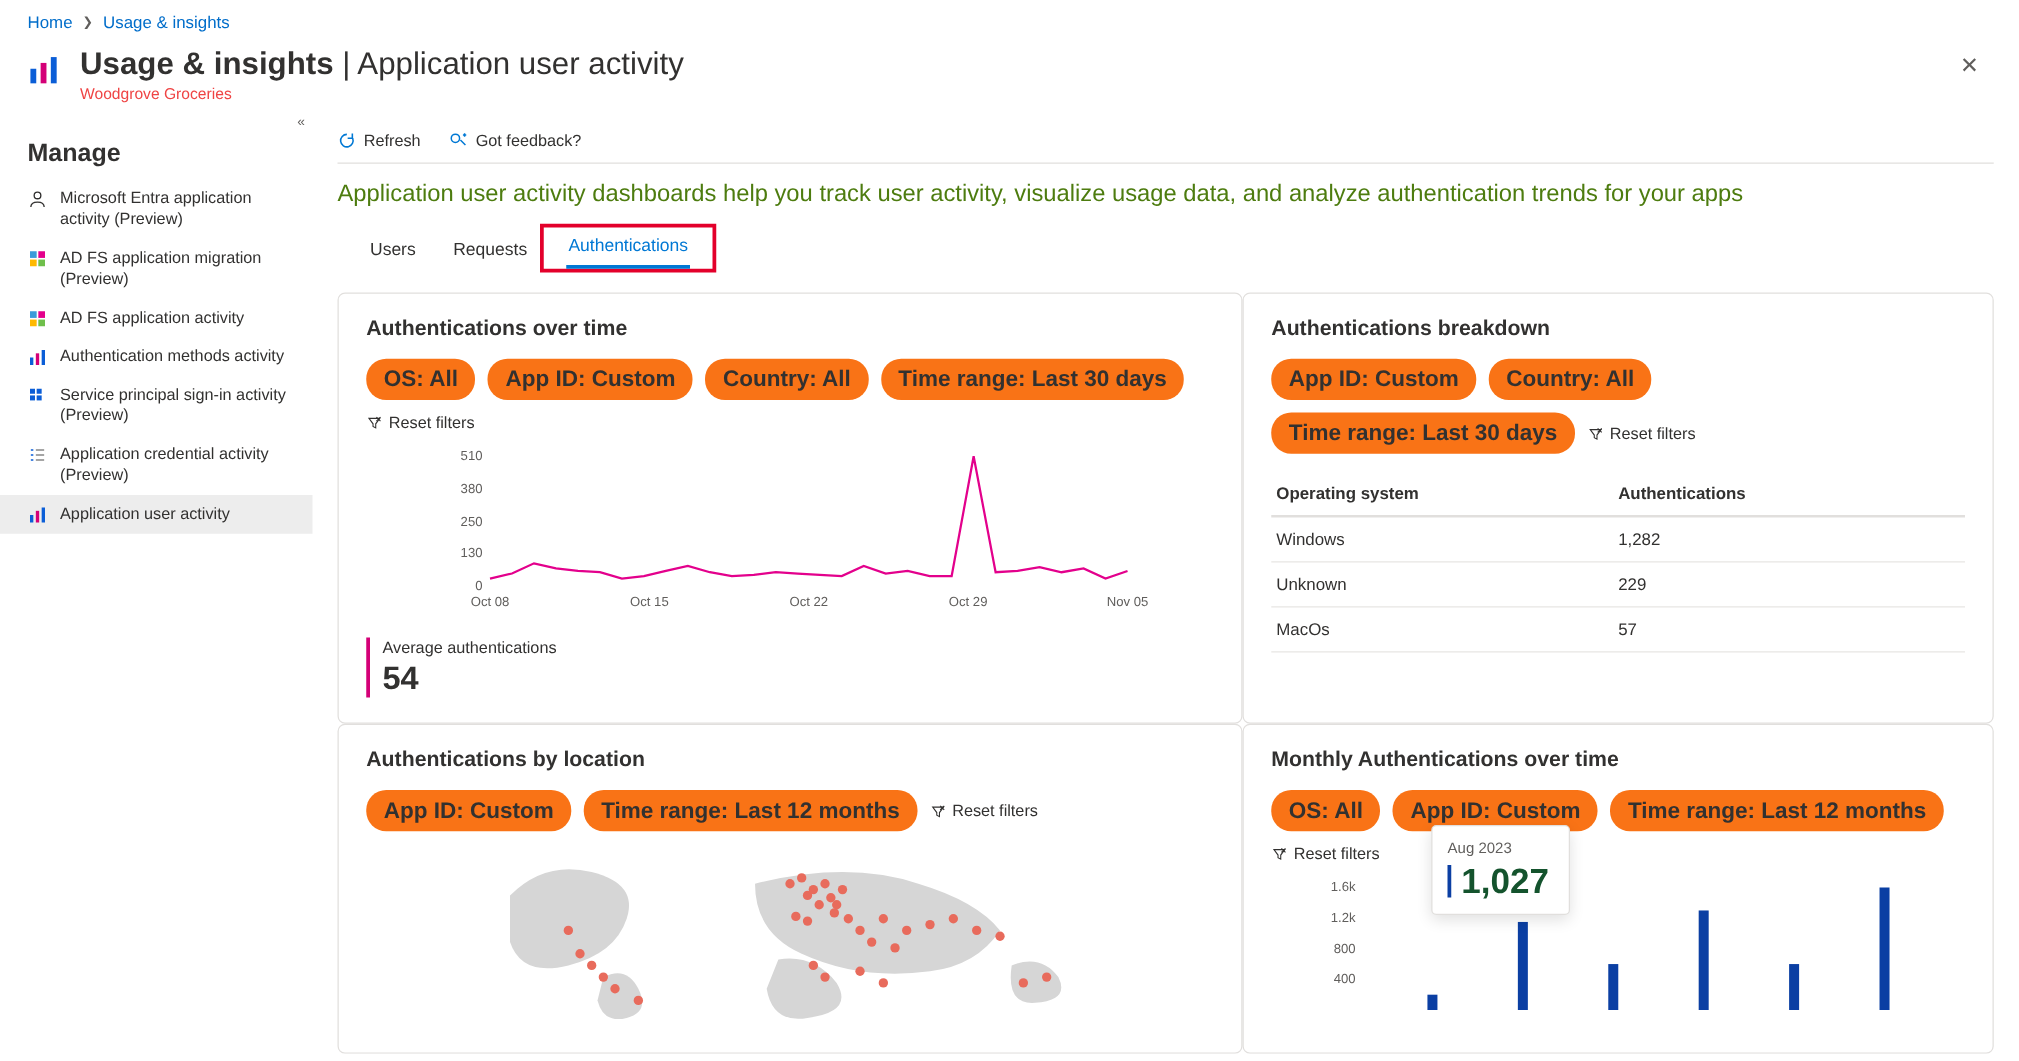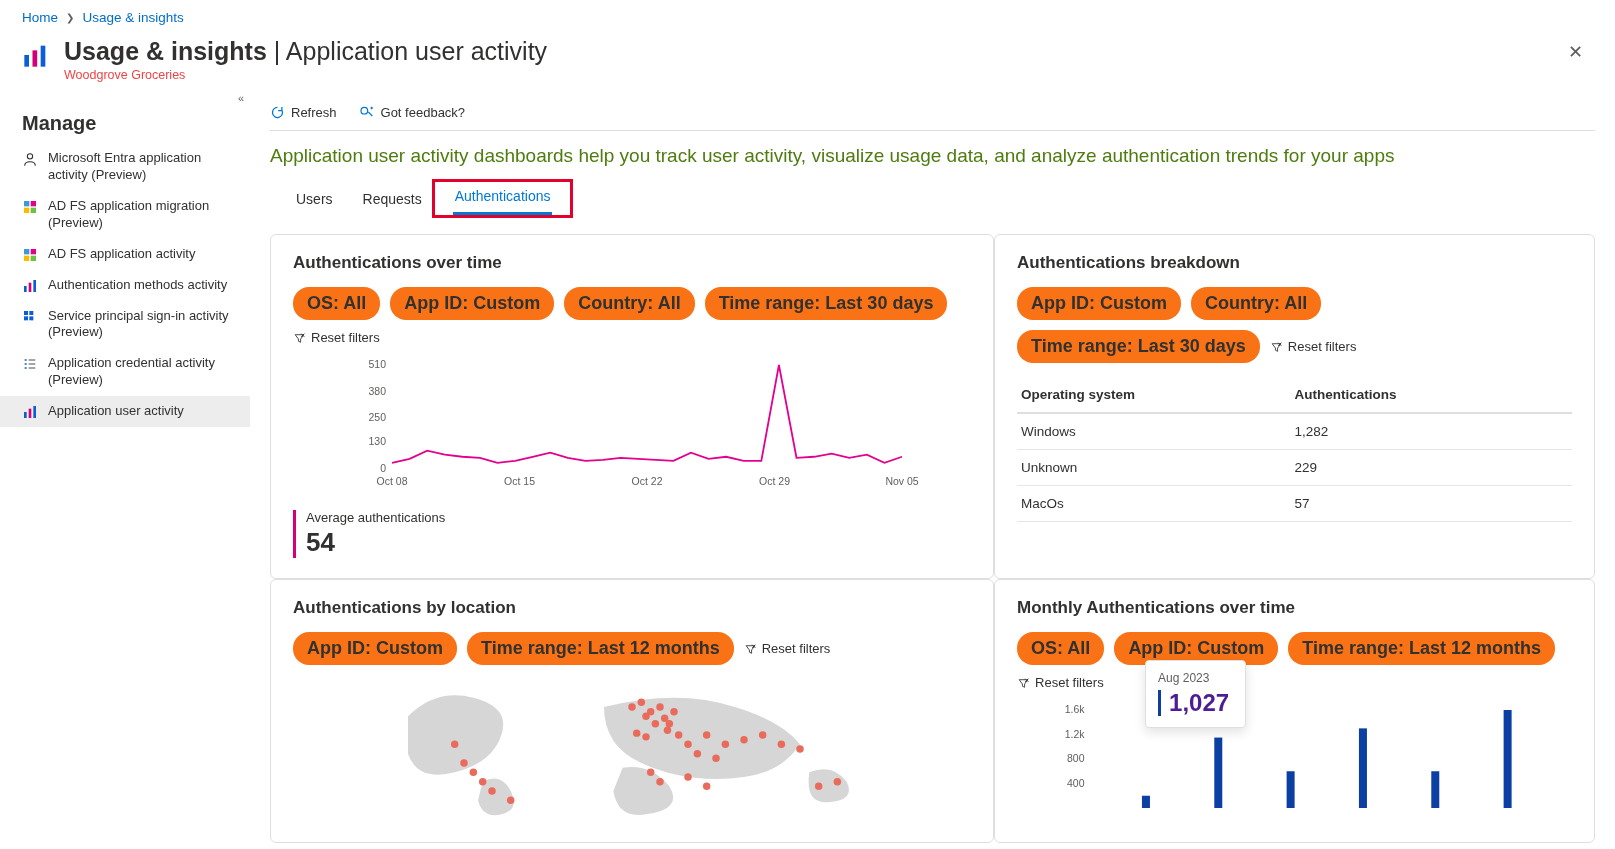--- a/index.html
+++ b/index.html
@@ -147,21 +147,21 @@
     position: absolute;
     background: #fff;
     border: 1px solid #e1dfdd;
     box-shadow: 0 4px 12px rgba(0,0,0,0.12);
     border-radius: 4px;
     padding: 10px 16px 10px 12px;
   }
   .tooltip-date { font-size: 12px; color:#605e5c; margin-bottom:4px;}
   .tooltip-val { display:flex; align-items:center; gap:8px;}
   .tooltip-bar { width:3px; height:26px; background:#0b3fa3;}
-  .tooltip-num { font-size:24px; font-weight:700; color:#4c1d95;}
+  .tooltip-num { font-size:28px; font-weight:700; color:#14532d;}
 </style>
 </head>
 <body>
 
 <div class="breadcrumb">
   <a href="#">Home</a>
   <span class="chev">❯</span>
   <a href="#">Usage &amp; insights</a>
 </div>
 

